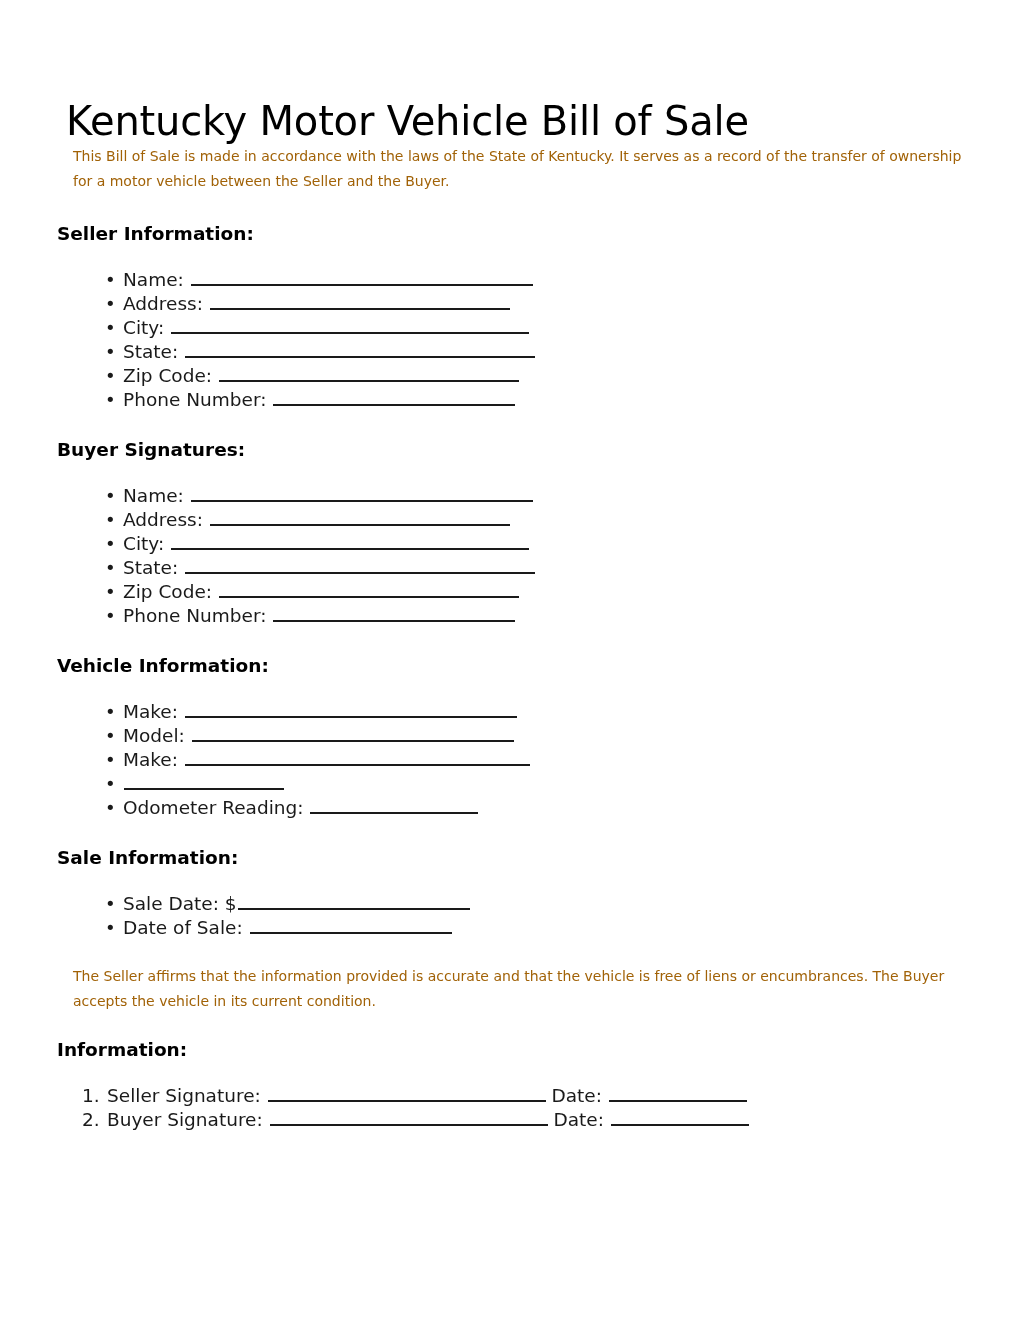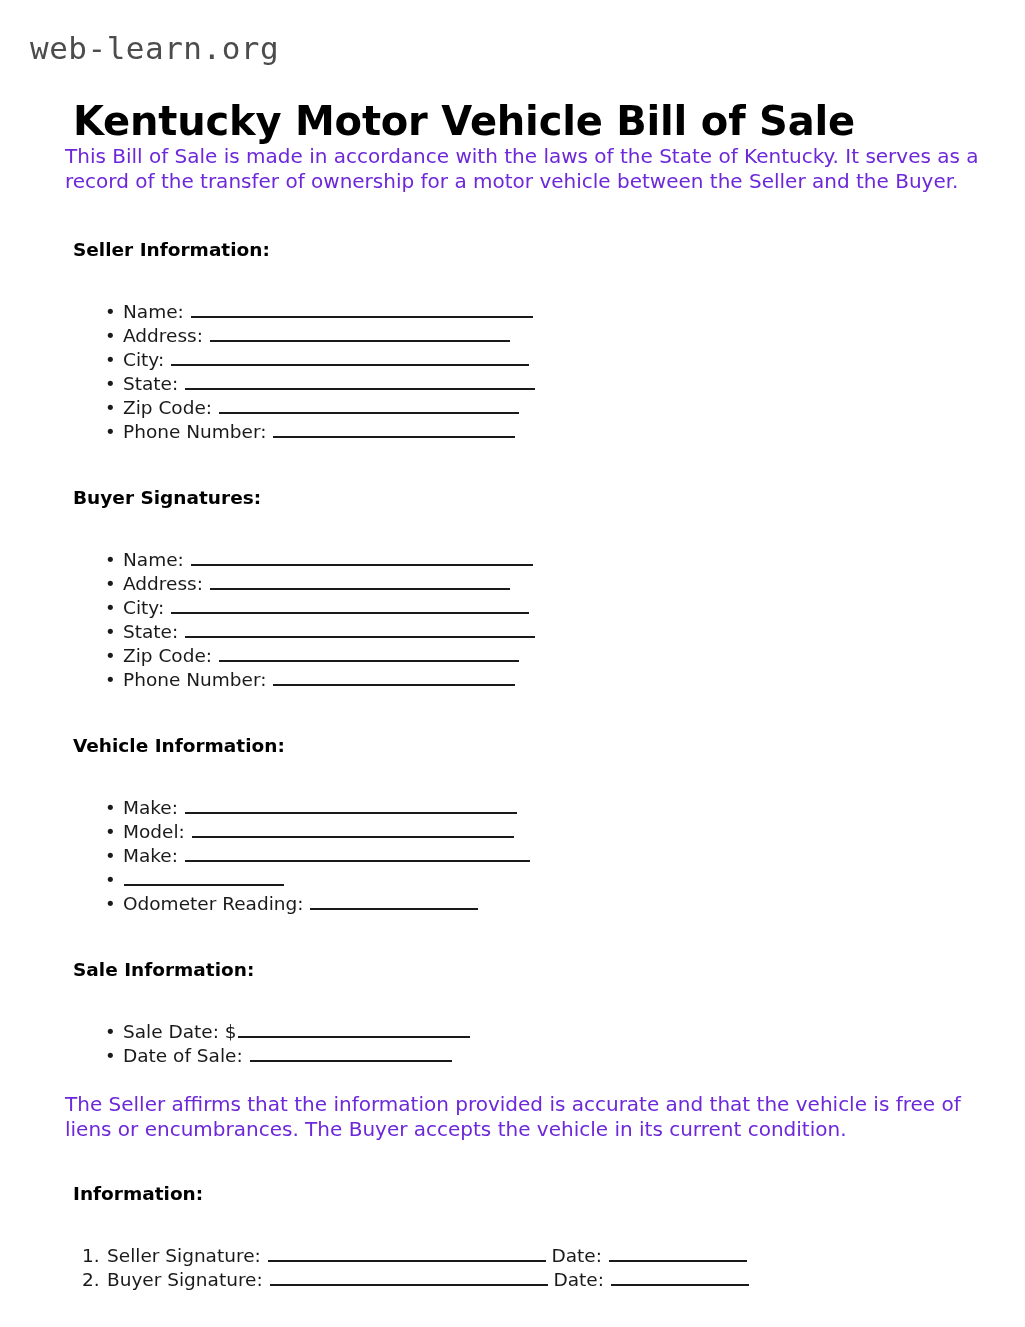--- a/index.html
+++ b/index.html
@@ -33,46 +33,46 @@
     font-size: 31px;
     line-height: 36px;
     color: #4c4c4c;
     letter-spacing: 0.5px;
     white-space: nowrap;
   }
 
   
   .doc-title {
     position: absolute;
-    left: 73px;
+    left: 66px;
     top: 70px;
     font-size: 40px;
     line-height: 48px;
-    font-weight: bold;
+    font-weight: normal;
     letter-spacing: -0.2px;
     white-space: nowrap;
   }
 
   
   .content {
     position: absolute;
     left: 57px;
     top: 144px;
     width: 925px;
   }
 
   p.body-text {
-    margin: 0 0 0 8px;
-    font-size: 20px;
+    margin: 0 0 0 16px;
+    font-size: 14px;
     line-height: 25px;
-    color: #6d28d9;
+    color: #a16207;
   }
 
   h2.section-heading {
-    margin: 16px;
+    margin: 0;
     font-size: 18.5px;
     line-height: 24px;
     font-weight: bold;
     color: #000;
   }
   .gap-22 { height: 22px; }
   .gap-24 { height: 24px; }
   .gap-26 { height: 26px; }
   .gap-28 { height: 28px; }
 
@@ -127,21 +127,20 @@
     vertical-align: baseline;
     margin-left: 1px;
   }
   .label { white-space: pre; }
 </style>
 </head>
 <body>
 
 <div class="page">
 
-  <div class="watermark">web-learn.org</div>
 
   <h1 class="doc-title">Kentucky Motor Vehicle Bill of Sale</h1>
 
   <div class="content">
 
     <p class="body-text">This Bill of Sale is made in accordance with the laws of the State of Kentucky. It serves as a record of the transfer of ownership for a motor vehicle between the Seller and the Buyer.</p>
 
     <div class="gap-28"></div>
 
     <h2 class="section-heading">Seller Information:</h2>

